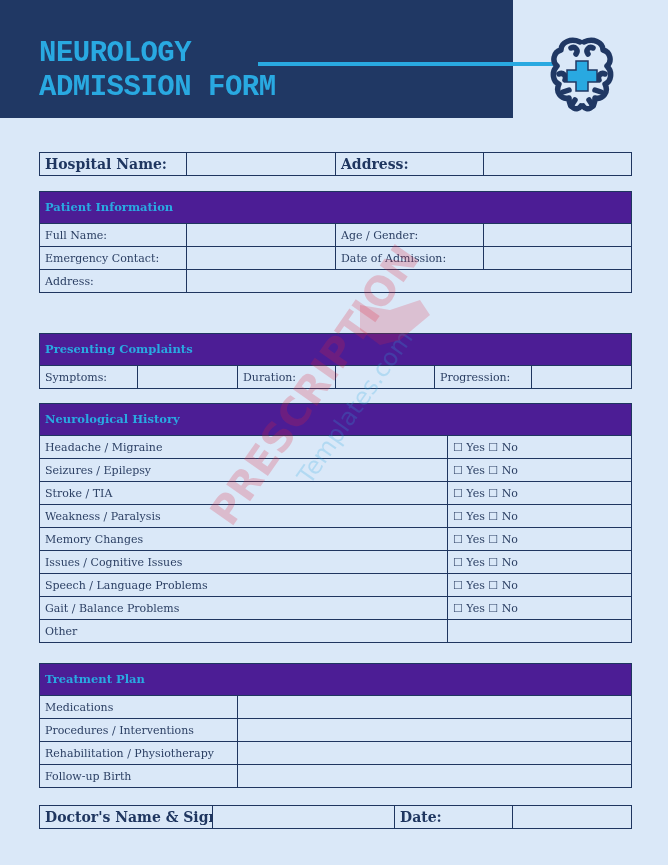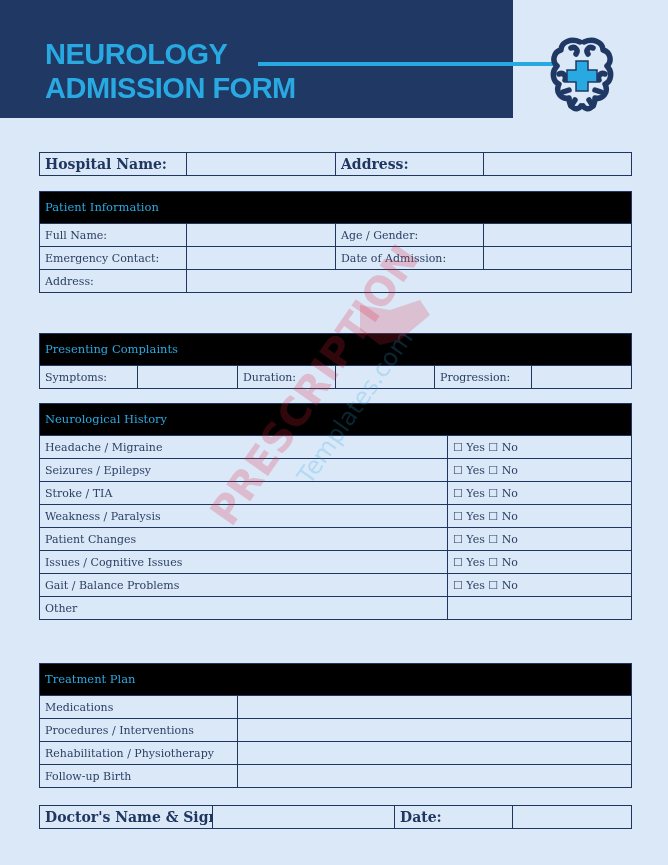--- a/index.html
+++ b/index.html
@@ -1,27 +1,27 @@
 <!DOCTYPE html>
 <html><head>
 <meta charset="utf-8">
 <style>
   html, body { margin:0; padding:0; }
   body { width:668px; height:865px; background:#dae8f8; position:relative; overflow:hidden;
          font-family:"DejaVu Serif", serif; color:#1f3660; }
   .header-band { position:absolute; left:0; top:0; width:513px; height:118px; background:#203864; }
-  .title { position:absolute; left:45px; top:37px; font-family:Liberation Sans, sans-serif; font-weight:bold;
+  .title { position:absolute; left:39px; top:37px; font-family:Liberation Mono, monospace; font-weight:bold;
            color:#29a9e1; font-size:29px; line-height:34px; letter-spacing:-0.5px; }
   .title-line { position:absolute; left:258px; top:62px; width:295px; height:4px; background:#29a9e1; }
   .brain { position:absolute; left:549px; top:36px; width:64px; width:66px; height:84px; }
   table { position:absolute; left:39px; border-collapse:collapse; table-layout:fixed; width:592px; }
   td { border:1.5px solid #1f3660; height:22px; padding:0 0 0 5px; font-size:11px; line-height:13px;
        color:#2b3f63; white-space:nowrap; overflow:hidden; }
   td.b { font-weight:bold; color:#1f3660; font-size:14px; }
-  tr.sec td { background:#000000; color:#29a9e1; font-weight:normal; height:31px; font-size:11.5px; }
+  tr.sec td { background:#4c1d95; color:#29a9e1; font-weight:bold; height:31px; font-size:11.5px; }
   td.yn { font-size:11px;margin-left:36px; }
   .wm { position:absolute; left:0; top:0; width:668px; height:865px; pointer-events:none; }
 </style>
 </head>
 <body>
 
 <div class="header-band"></div>
 <div class="title">
   <div>NEUROLOGY</div>
   <div>ADMISSION FORM</div>
@@ -134,25 +134,29 @@
       </tr>
   <tr>
         <td>Stroke / TIA</td>
         <td class="yn">☐ Yes ☐ No</td>
       </tr>
   <tr>
         <td>Weakness / Paralysis</td>
         <td class="yn">☐ Yes ☐ No</td>
       </tr>
   <tr>
-        <td>Patient Changes</td>
+        <td>Memory Changes</td>
         <td class="yn">☐ Yes ☐ No</td>
       </tr>
   <tr>
         <td>Issues / Cognitive Issues</td>
+        <td class="yn">☐ Yes ☐ No</td>
+      </tr>
+  <tr>
+        <td>Speech / Language Problems</td>
         <td class="yn">☐ Yes ☐ No</td>
       </tr>
   <tr>
         <td>Gait / Balance Problems</td>
         <td class="yn">☐ Yes ☐ No</td>
       </tr>
   <tr>
         <td>Other</td>
         <td></td>
       </tr>

